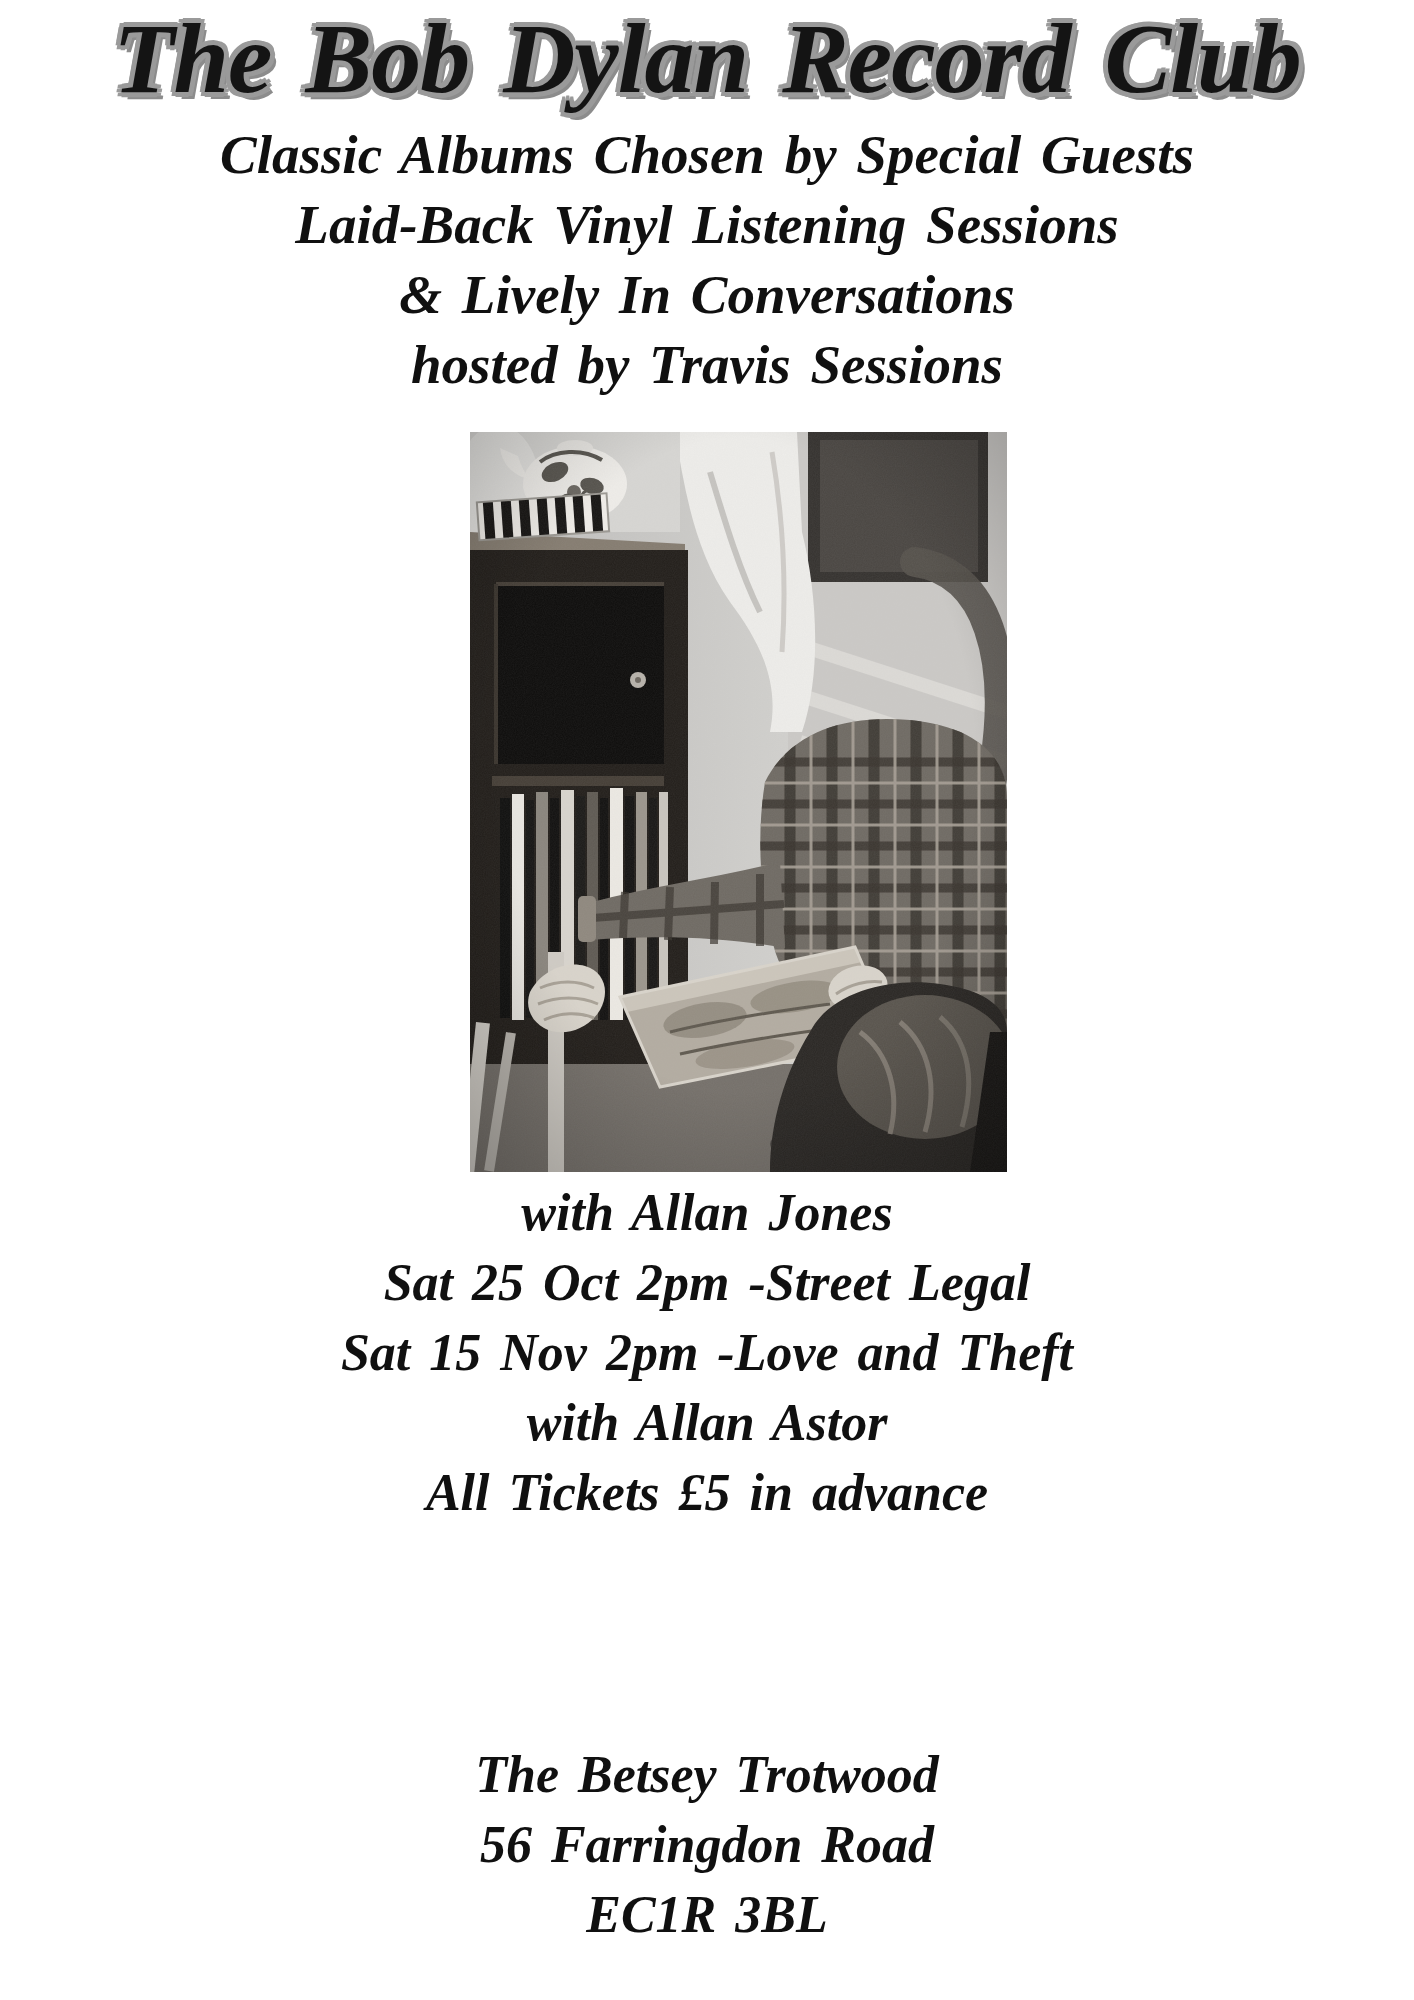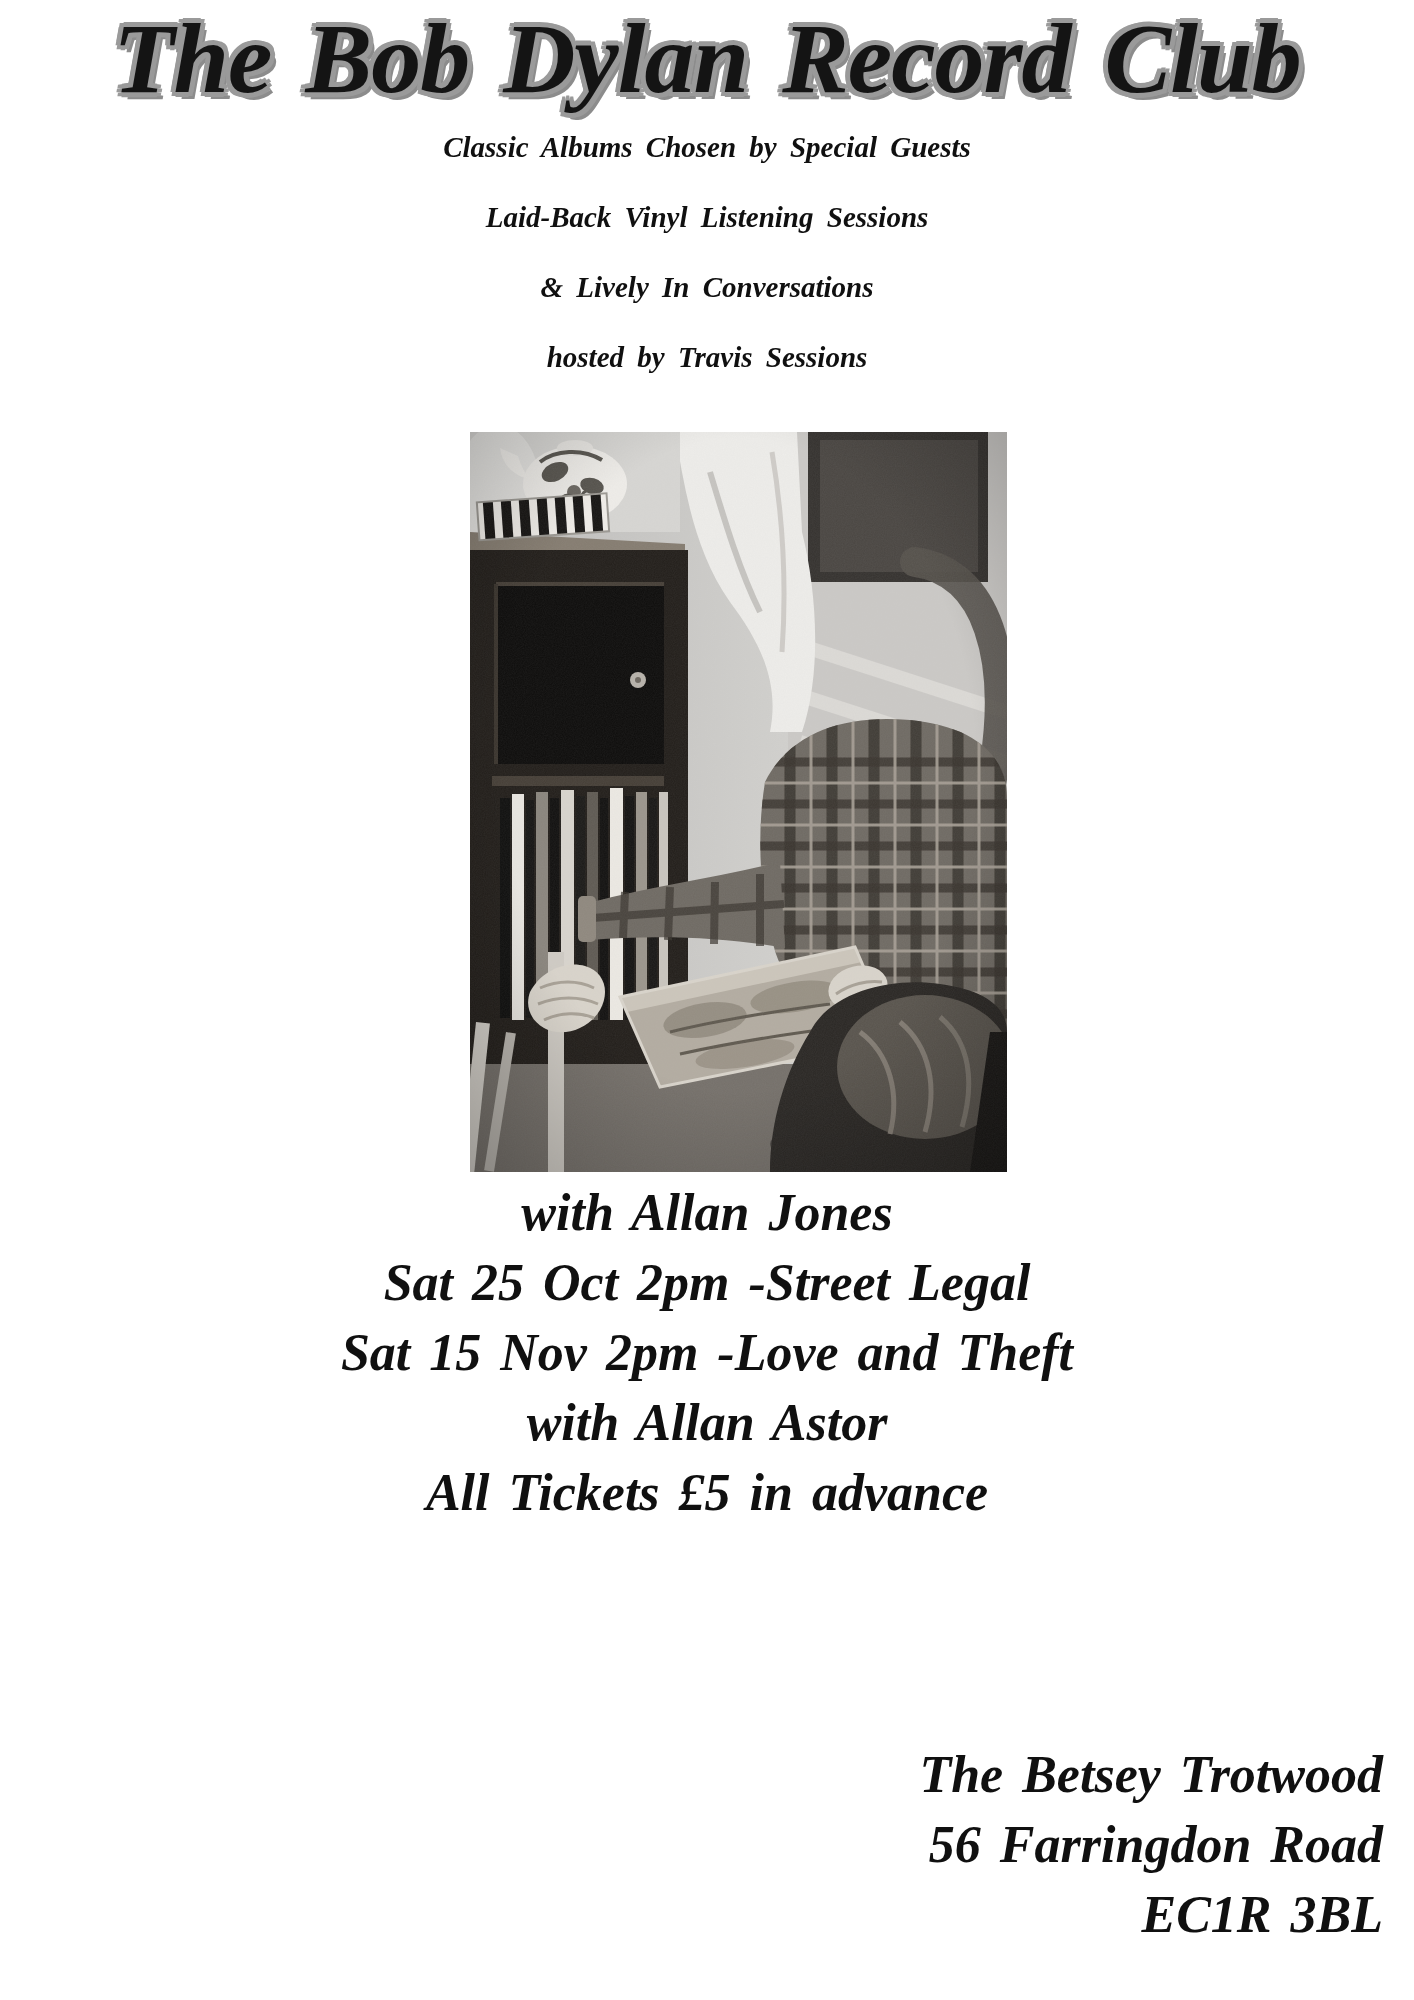--- a/index.html
+++ b/index.html
@@ -21,24 +21,24 @@
     letter-spacing:-1px;word-spacing:10px;
     color:#141414;
     text-shadow:
       -4px -4px 0 #9a9a9a, 4px -4px 0 #9a9a9a,
       -4px  4px 0 #9a9a9a, 4px  4px 0 #9a9a9a,
       -5px  0   0 #9a9a9a, 5px  0   0 #9a9a9a,
        0   -5px 0 #9a9a9a, 0    5px 0 #9a9a9a,
        6px  7px 0 #8c8c8c;
   }
   .shifted{position:absolute;left:31px;width:1352px;text-align:center;}
-  .subtitles{top:112px;font-size:29px;line-height:70px;word-spacing:6px;}
+  .subtitles{top:120px;font-size:55px;line-height:70px;word-spacing:6px;}
   .subtitles p,.events p,.venue p{margin:0;}
   .events{top:1178px;font-size:52px;line-height:70px;word-spacing:6px;}
-  .venue{top:1740px;font-size:52px;line-height:70px;word-spacing:6px;text-align:right;}
+  .venue{top:1740px;font-size:52px;line-height:70px;word-spacing:6px;}
   .photo{
     position:absolute;left:470px;top:432px;
     width:537px;height:740px;margin:0;
   }
   .photo svg{display:block;width:537px;height:740px;}
 </style>
 </head>
 <body>
 
 <div class="poster">

